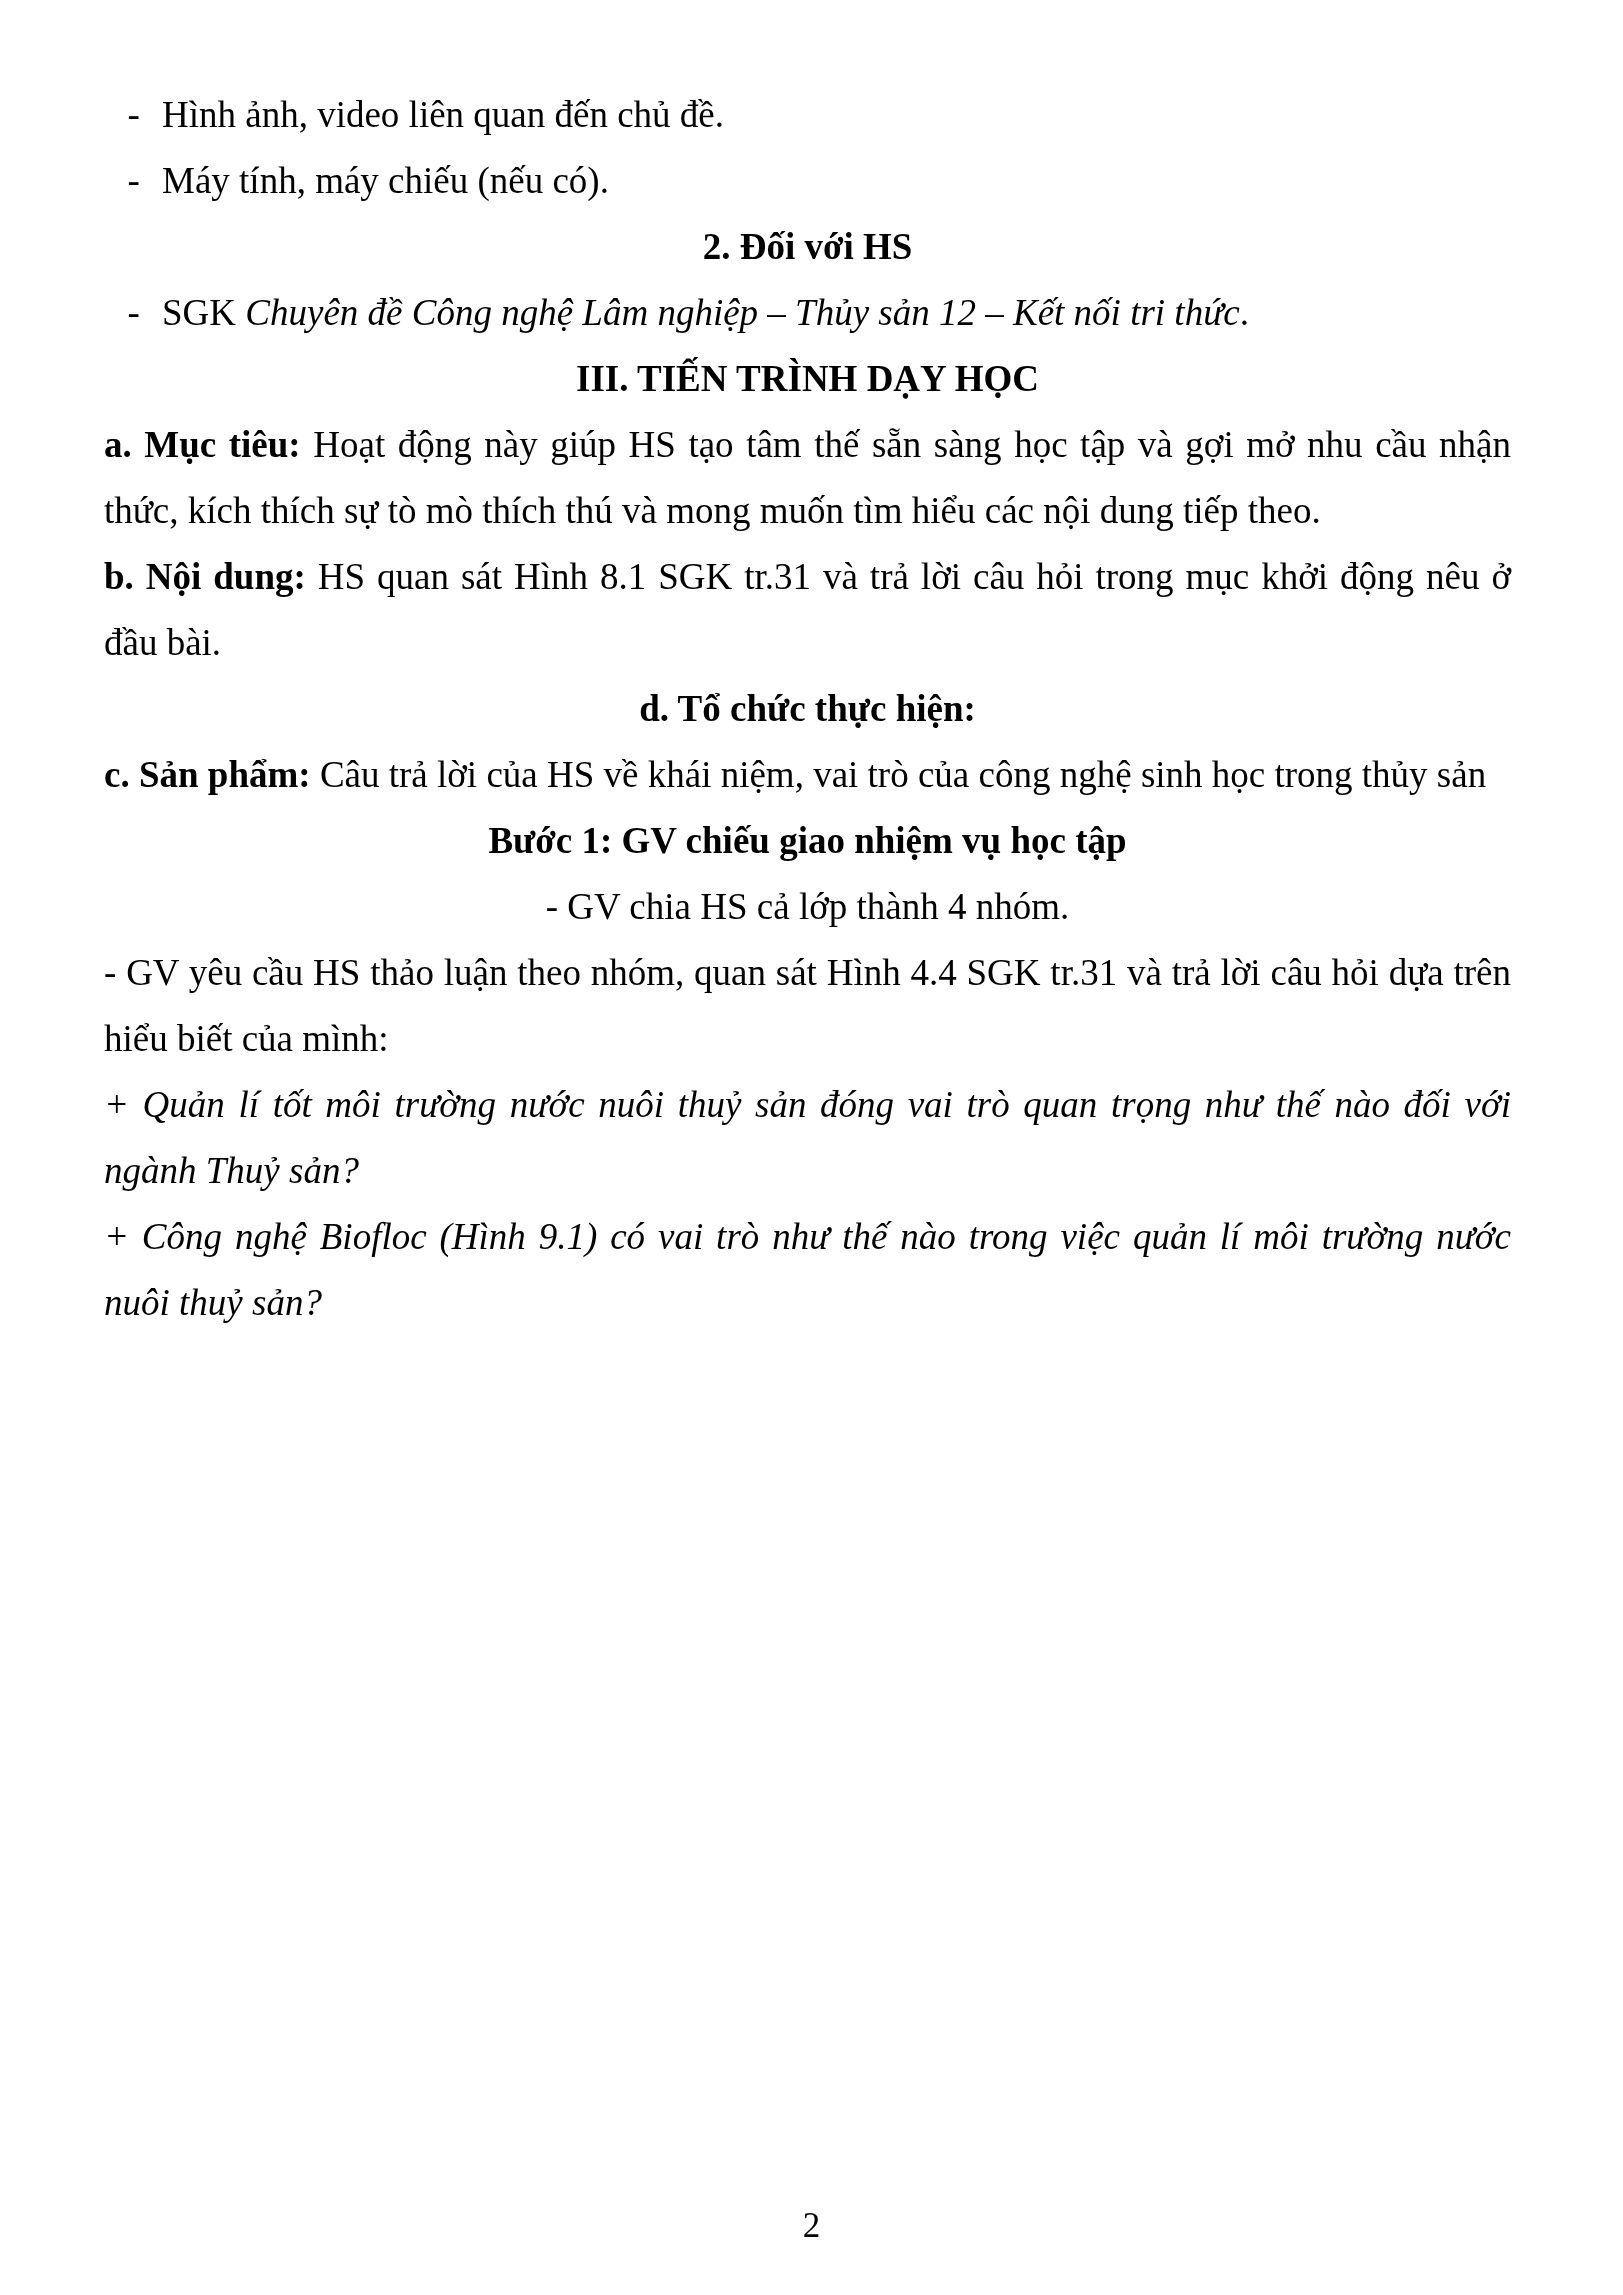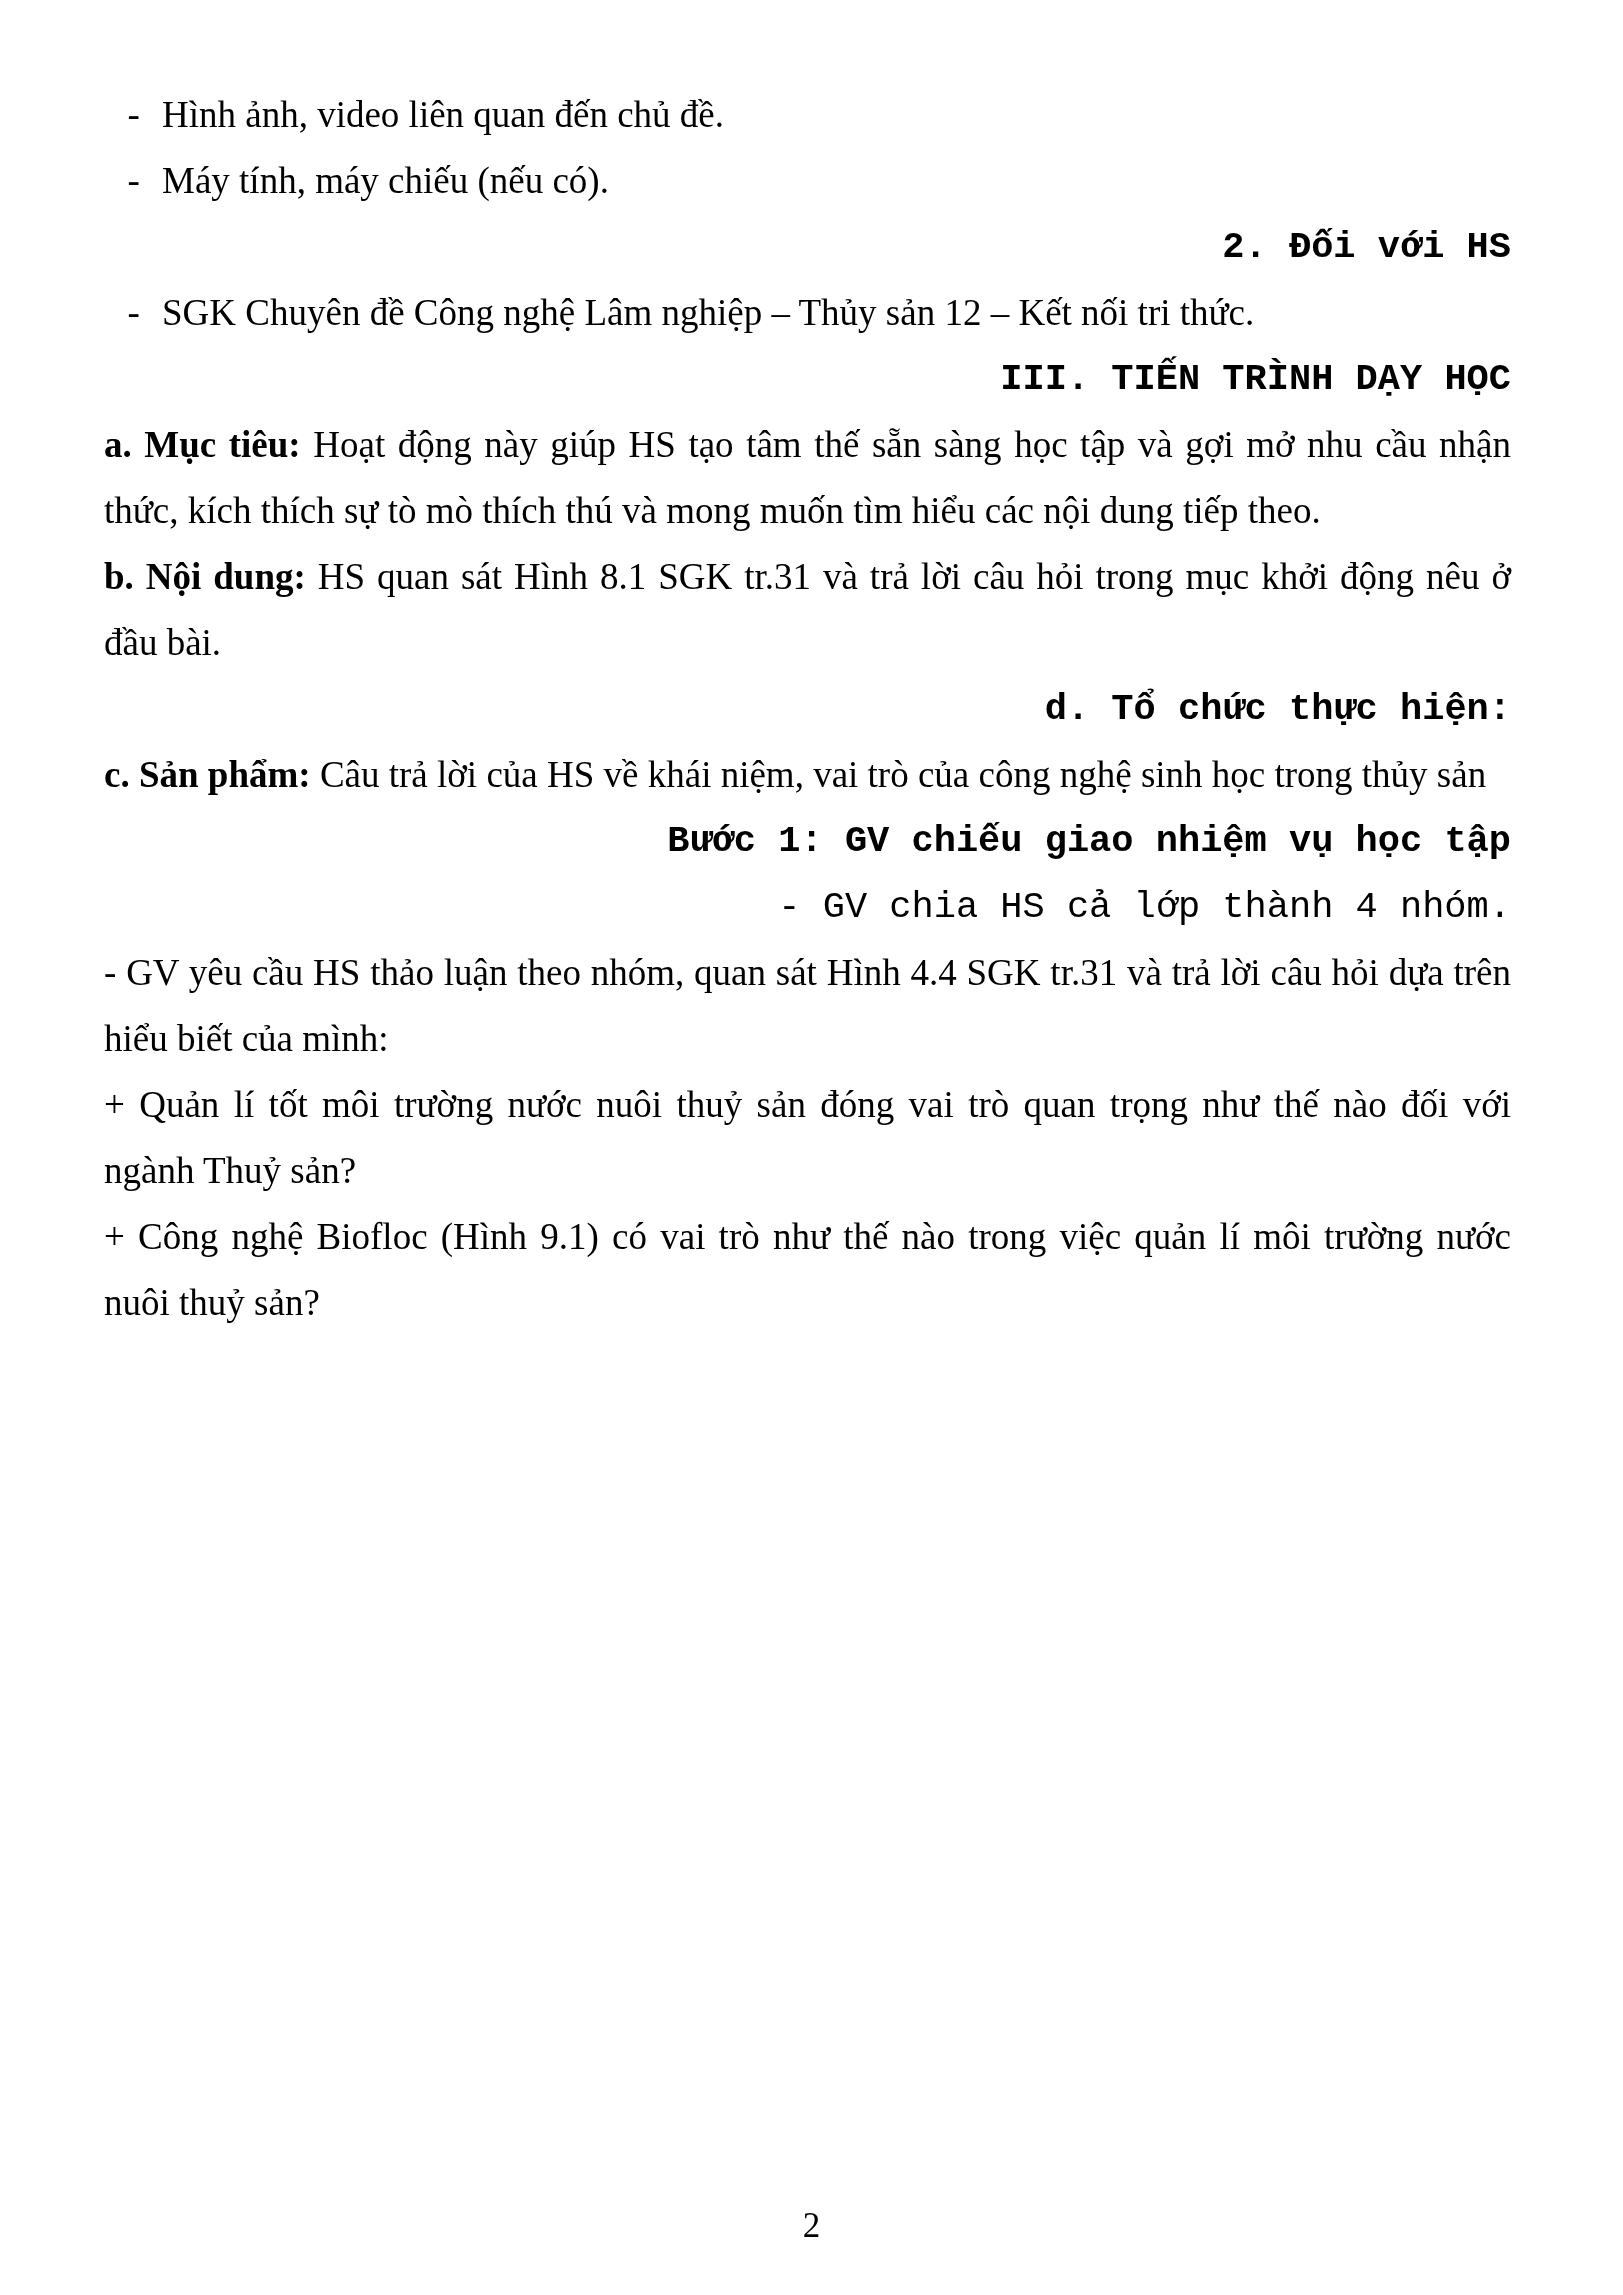--- a/index.html
+++ b/index.html
@@ -16,33 +16,33 @@
     height: 2295px;
     background: #ffffff;
     padding: 82px 112px 0 104px;
     font-size: 37px;
     line-height: 66px;
   }
   .doc-body p.para {
     text-align: justify;
     margin: 0;
   }
-  .doc-body p.para.left { text-align: right; font-family: Liberation Mono, monospace; }
+  .doc-body p.para.left { text-align: center; }
   .doc-body p.list-item {
     position: relative;
     padding-left: 58px;
     text-align: left;
   }
   .doc-body p.list-item .marker {
     position: absolute;
     left: 23.6px;
     top: 0;
   }
   .run-b { font-weight: bold; }
-  .run-i { }
+  .run-i { font-style: italic; }
   .footer {
     position: absolute;
     left: 0;
     right: 0;
     bottom: 36px;
     text-align: center;
     font-size: 35px;
     line-height: 66px;
   }
 </style>

